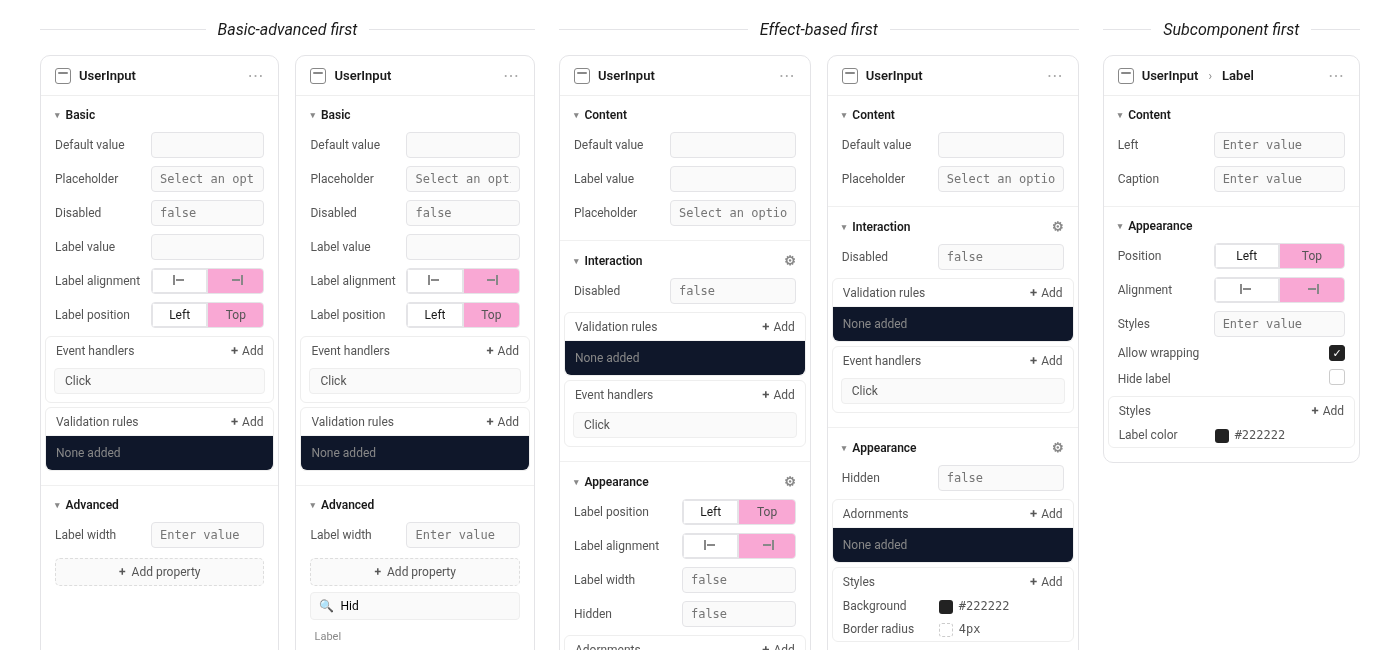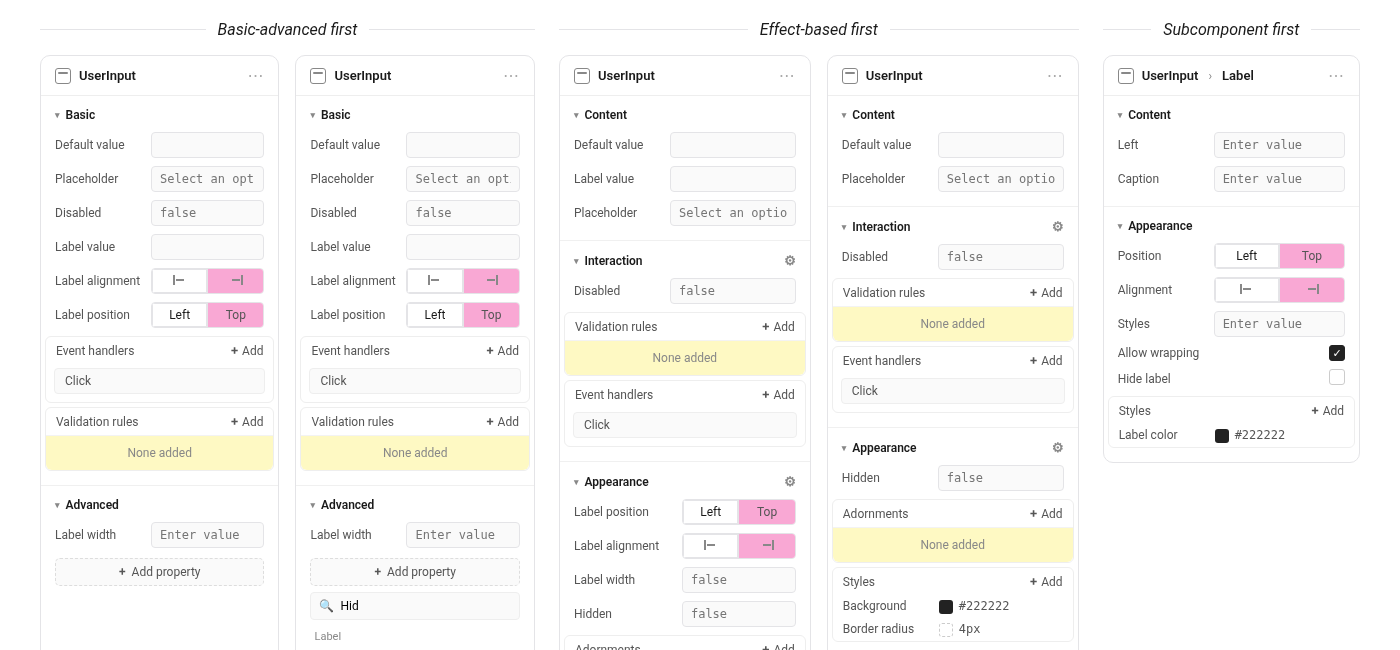--- a/index.html
+++ b/index.html
@@ -31,21 +31,21 @@
   .sel { color:#888; font-family: ui-monospace, Menlo, Consolas, monospace; }
   .seg { display:flex; border:1px solid #e4e4e7; border-radius:4px; overflow:hidden; height:26px; }
   .seg button { flex:1; border:none; background:#f9a8d4; font-size:12px; color:#555; cursor:pointer; }
   .seg button.on { background:#fff; color:#1a1a1a; box-shadow:inset 0 0 0 1px #e4e4e7; }
   .seg button + button { border-left:1px solid #e4e4e7; }
   .card { margin:4px 4px; border:1px solid #eee; border-radius:6px; }
   .card-head { display:flex; align-items:center; padding:6px 10px; font-size:12px; color:#555; }
   .add { margin-left:auto; color:#555; font-size:12px; cursor:pointer; display:flex; align-items:center; gap:4px; }
   .add::before { content:"+"; font-weight:600; font-size:13px; }
   .card-body { padding:6px 10px; color:#888; font-size:12px; }
-  .card-body.center { text-align:center; padding:10px; background:#fef9c3; border-top:1px solid #f3f3f3; border-radius:0 0 6px 6px;}
+  .card-body.center { text-align:left; padding:10px; background:#0f172a; border-top:1px solid #f3f3f3; border-radius:0 0 6px 6px;}
   .pill { display:flex;align-items:center; height:26px; background:#fafafa; border:1px solid #eee; border-radius:4px; margin:4px 14px; padding:0 10px; font-size:12px; color:#555;}
   .swatch { width:14px; height:14px; border-radius:3px; display:inline-block; vertical-align:middle; margin-right:6px;}
   .propbtn { margin:6px 14px; height:28px; border:1px dashed #ddd; border-radius:5px; background:#fafafa; color:#555; display:flex;align-items:center;justify-content:center;gap:6px;font-size:12px;cursor:pointer;}
   .propbtn::before { content:"+"; font-weight:600;}
   .search { margin:4px 14px; display:flex;align-items:center;height:28px;border:1px solid #eee;border-radius:4px;background:#fafafa;padding:0 8px;gap:6px;}
   .search input{border:none;background:transparent;outline:none;font-size:12px;flex:1;}
   .listlbl { padding:6px 18px 2px 18px; color:#888; font-size:11px;}
   .optrow { margin:2px 14px; padding:6px 8px; border-radius:4px; display:flex;align-items:center;gap:8px;font-size:12px;color:#333;}
   .cbx { width:16px;height:16px;border:1px solid #ccc;border-radius:3px;background:#fff;display:inline-flex;align-items:center;justify-content:center;}
   .cbx.on { background:#222;color:#fff;border-color:#222;font-size:11px;}

